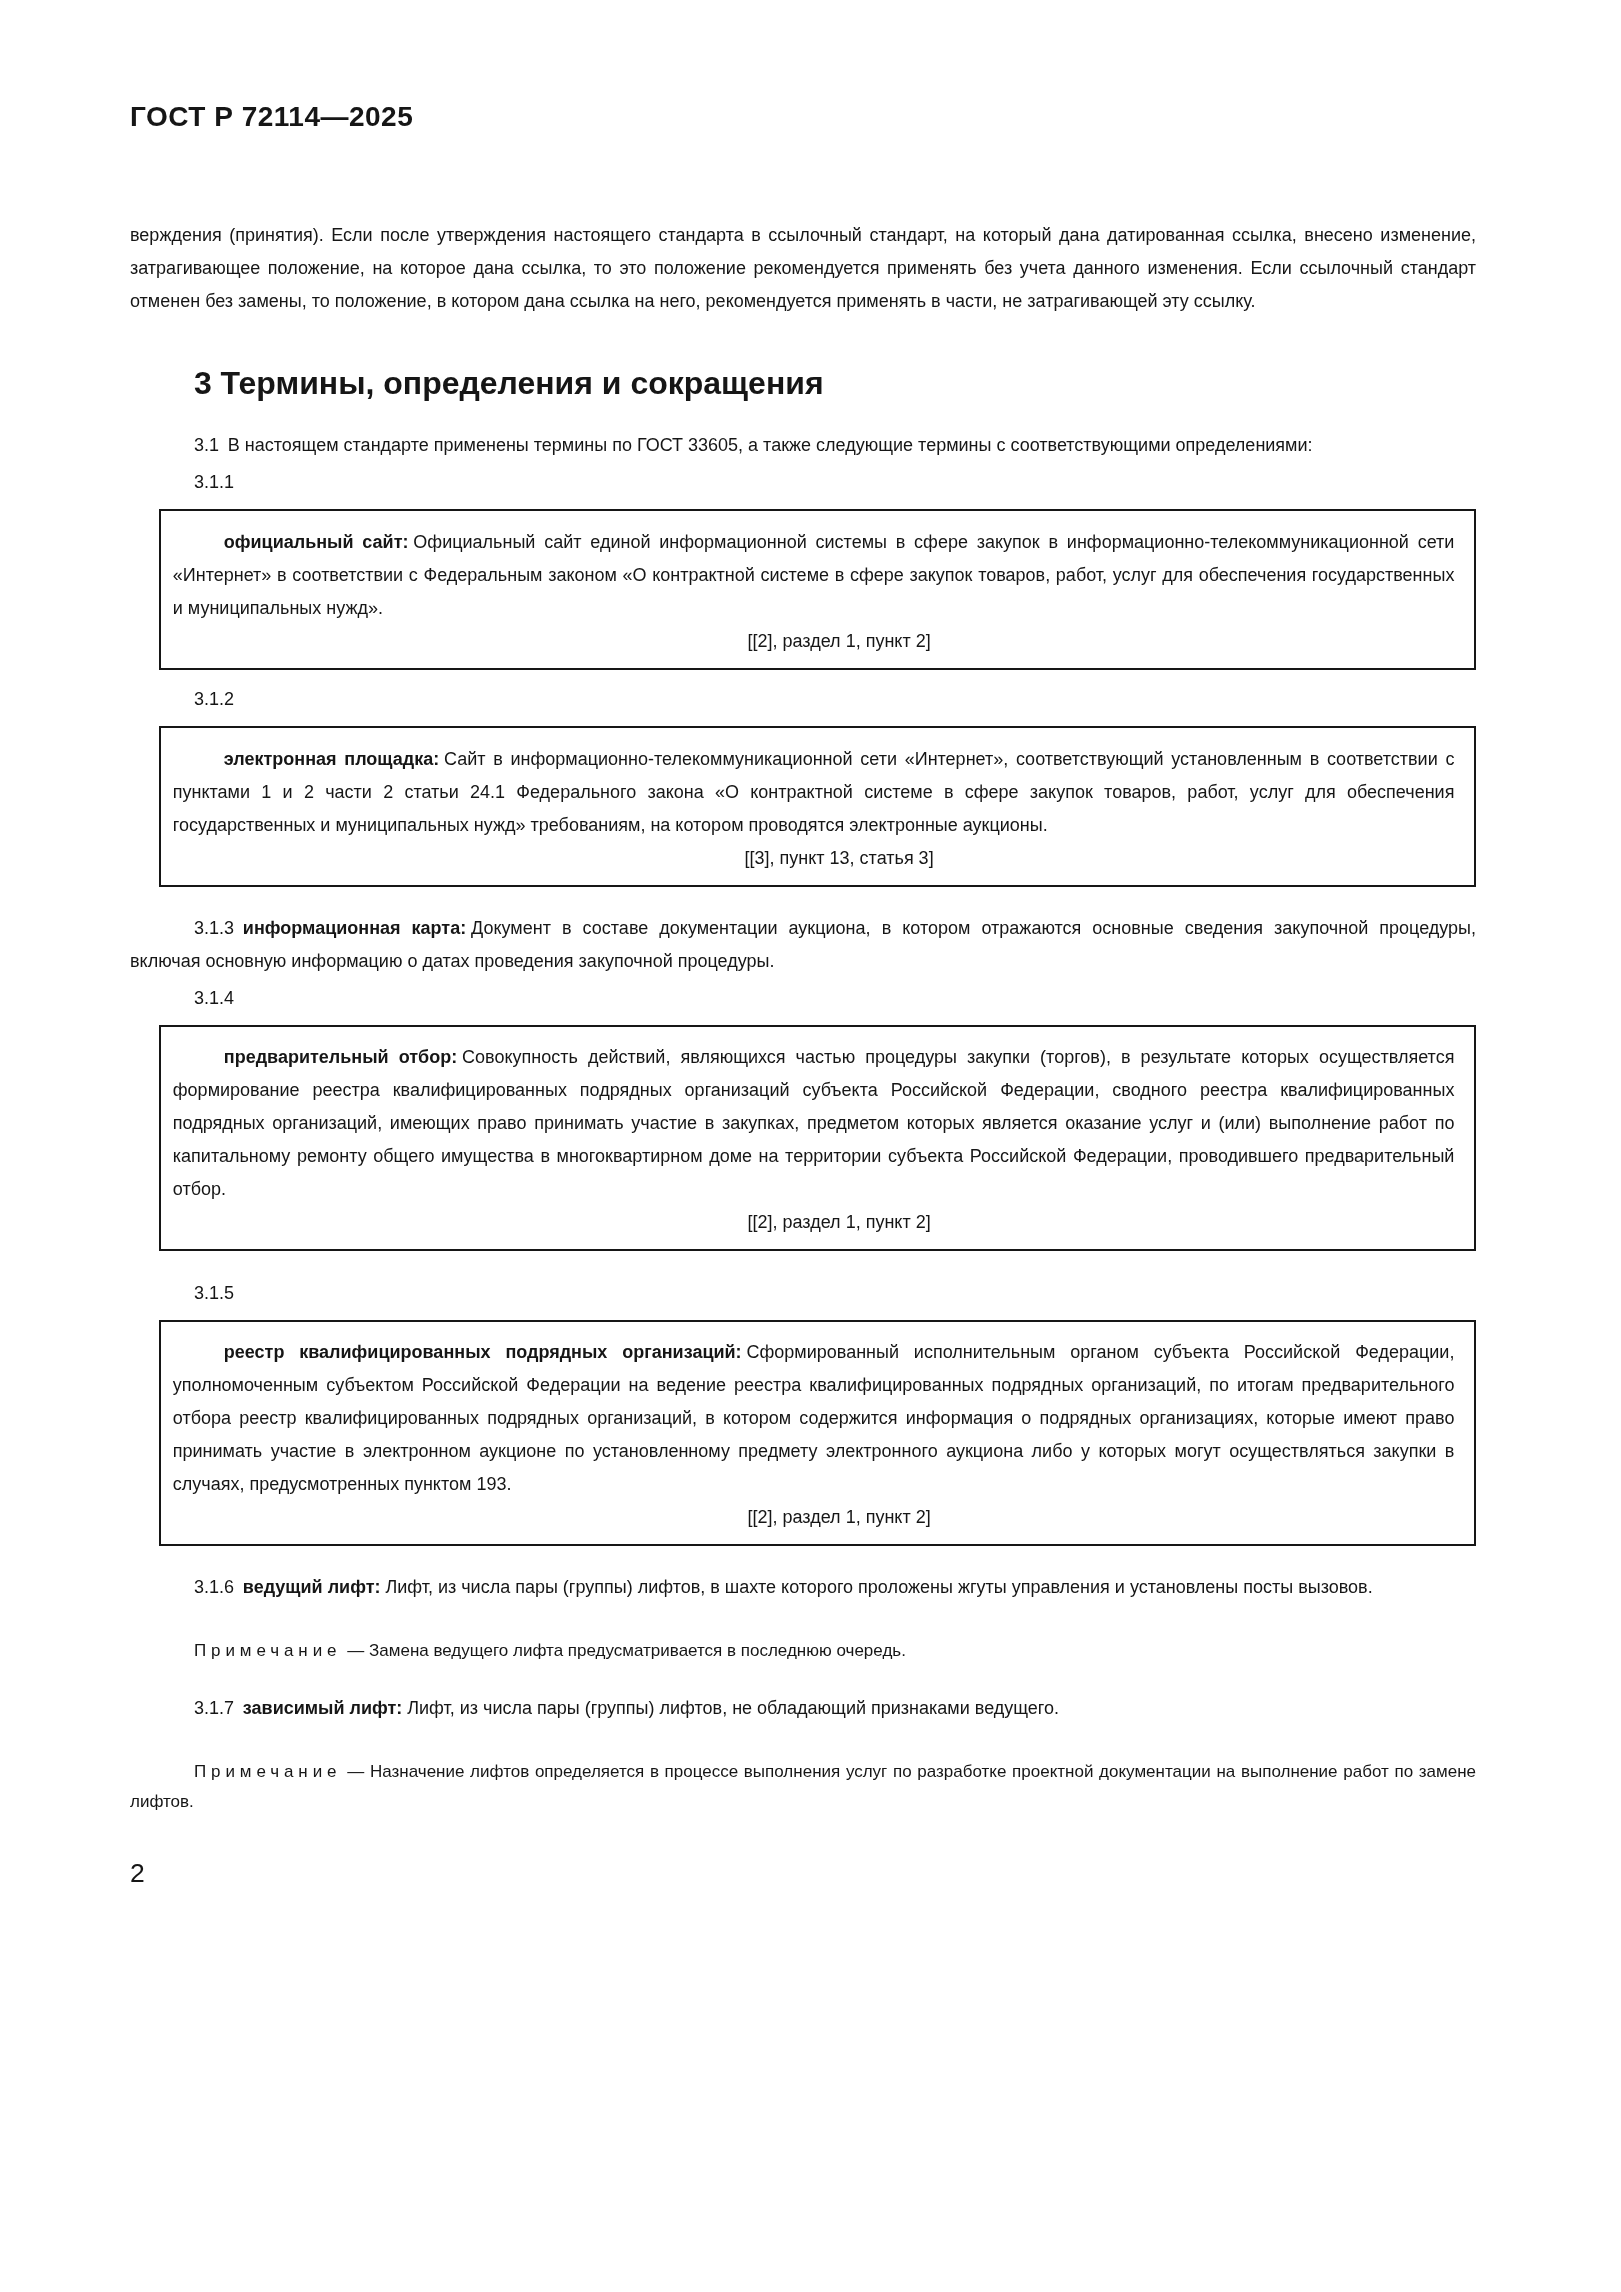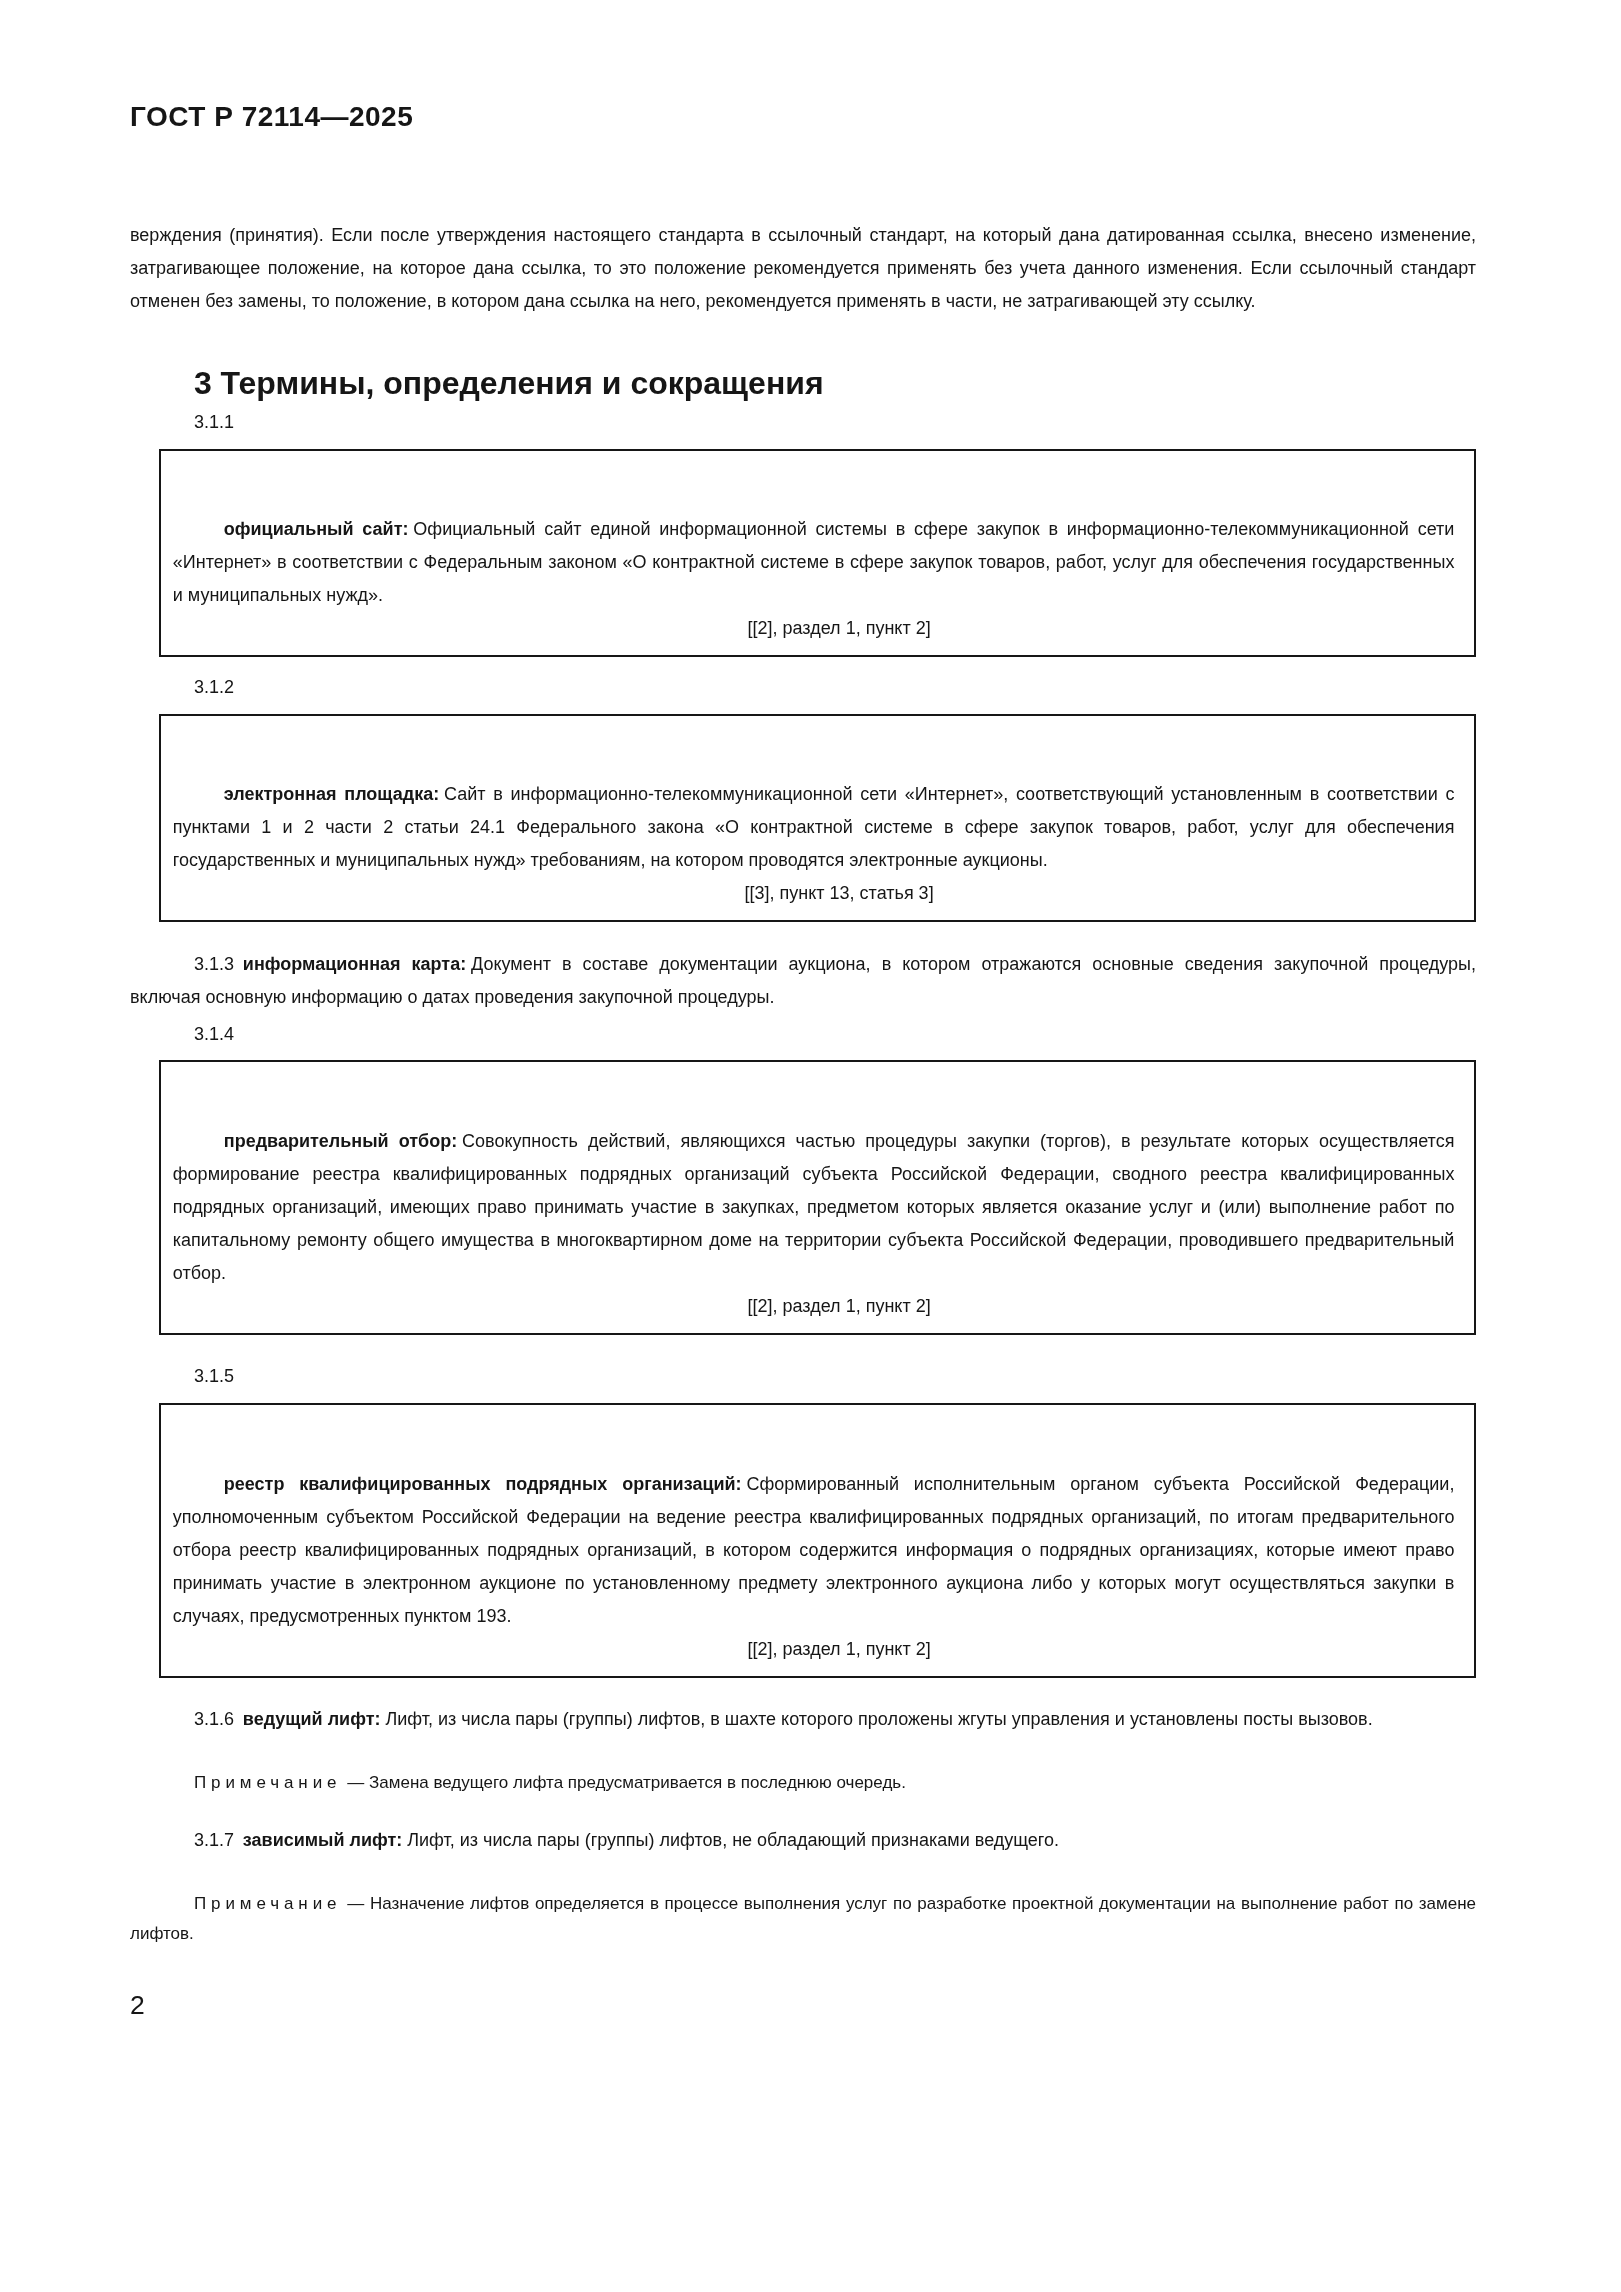--- a/index.html
+++ b/index.html
@@ -19,21 +19,21 @@
   .running-header {
     font-size: 28px;
     font-weight: bold;
     letter-spacing: 0.5px;
   }
   .body {
     font-size: 18px;
     line-height: 33px;
     text-align: justify;
   }
-  .indent { text-indent: 64px; margin-top: 48px; }
+  .indent { text-indent: 64px; }
   .intro { margin-top: 86px; }
   h2.section-heading {
     margin-top: 47px;
     font-size: 32px;
     line-height: 37px;
     font-weight: bold;
     text-indent: 64px;
   }
   .after-heading { margin-top: 27.4px; }
   .clause-line { margin-top: 3.9px; }
@@ -64,20 +64,21 @@
 <body>
 
 <div class="page">
 
   <div class="running-header">ГОСТ Р 72114—2025</div>
 
   <p class="body intro">верждения (принятия). Если после утверждения настоящего стандарта в ссылочный стандарт, на который дана датированная ссылка, внесено изменение, затрагивающее положение, на которое дана ссылка, то это положение рекомендуется применять без учета данного изменения. Если ссылочный стандарт отменен без замены, то положение, в котором дана ссылка на него, рекомендуется применять в части, не затрагивающей эту ссылку.</p>
 
   <h2 class="section-heading"><span class="num">3</span><span>Термины, определения и сокращения</span></h2>
 
+  <p class="body indent after-heading"><span class="num">3.1</span><span>В настоящем стандарте применены термины по ГОСТ 33605, а также следующие термины с соответствующими определениями:</span></p>
 
   <p class="body indent clause-line">3.1.1</p>
 
   <div class="term-box">
     <p class="body indent"><b class="term">официальный сайт:</b><span>Официальный сайт единой информационной системы в сфере закупок в информационно-телекоммуникационной сети «Интернет» в соответствии с Федеральным законом «О контрактной системе в сфере закупок товаров, работ, услуг для обеспечения государственных и муниципальных нужд».</span></p>
     <p class="body ref">[[2], раздел 1, пункт 2]</p>
   </div>
 
   <p class="body indent clause-line">3.1.2</p>
 

